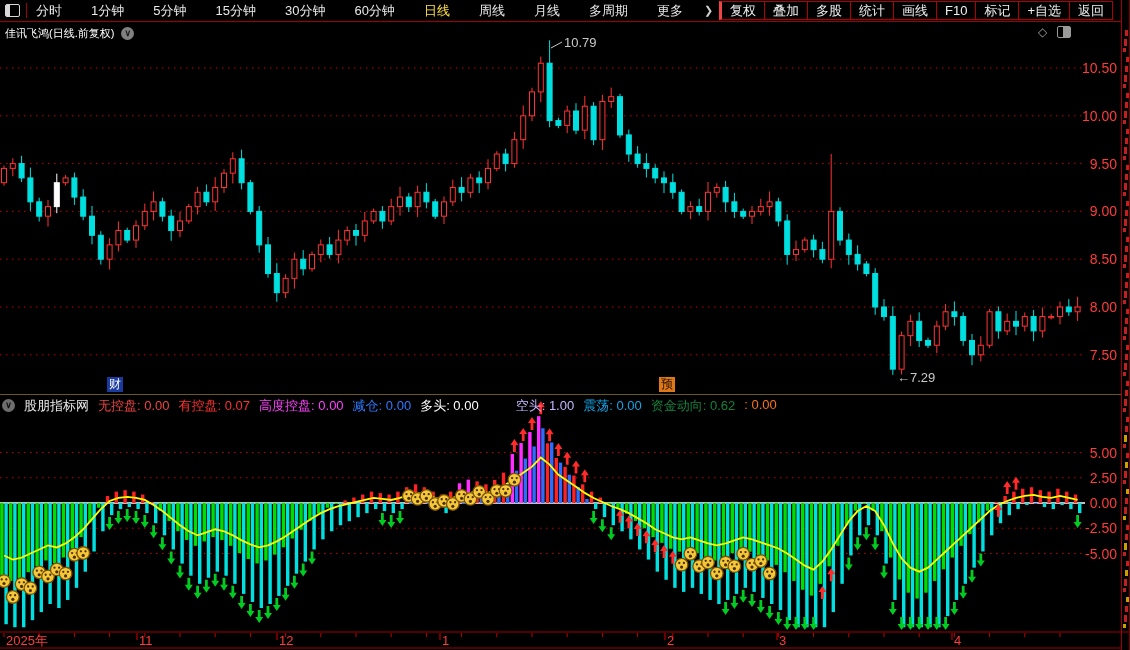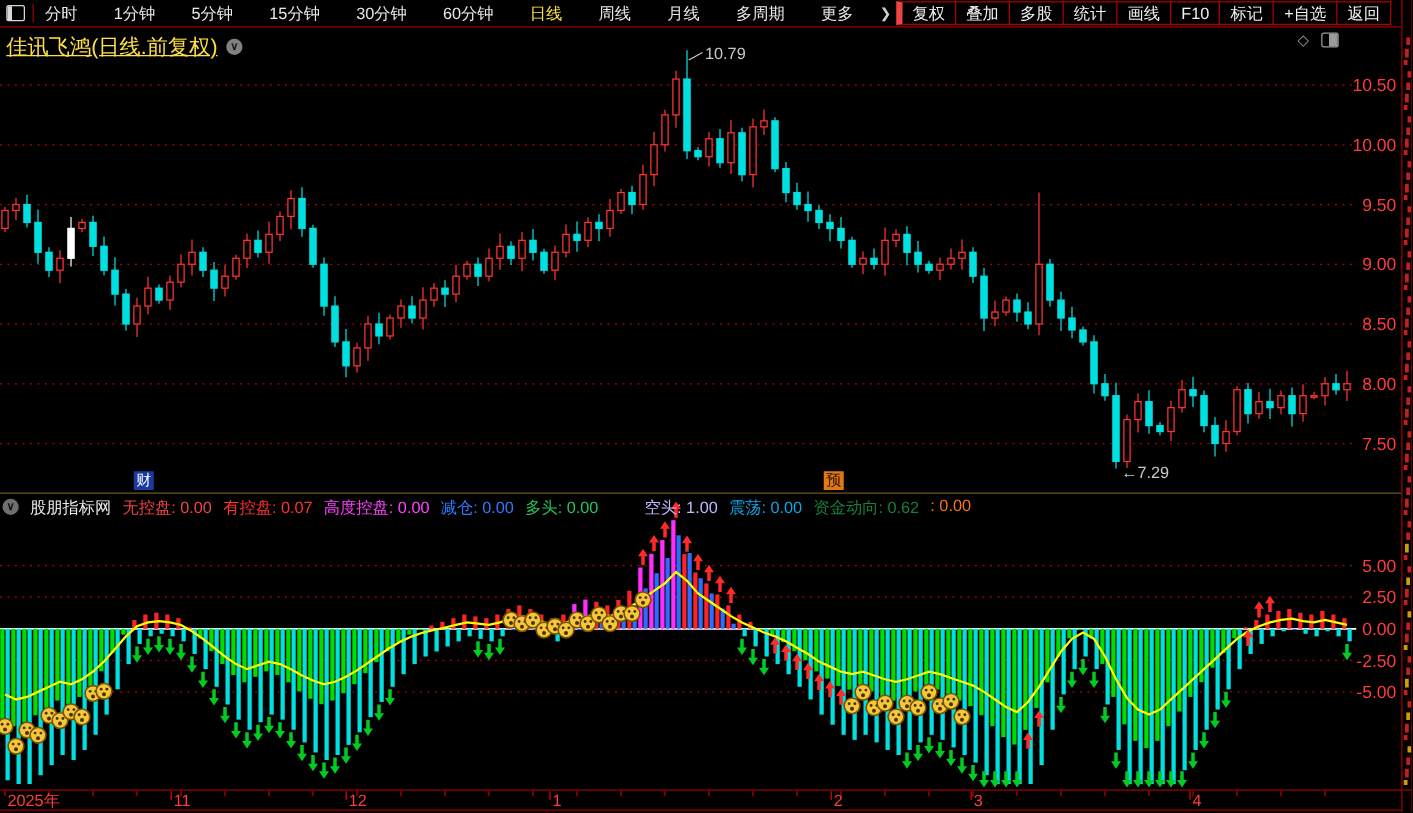--- a/index.html
+++ b/index.html
@@ -12,24 +12,24 @@
   .pane-icon{width:13px;height:11px;border:1px solid #d8d8d8;border-radius:2px;margin:0 6px 0 5px;
              background:linear-gradient(90deg,#d8d8d8 0 4px,#000 4px);}
   .tb-sep{width:1px;height:15px;background:#a00000;margin-right:9px;}
   .tb-left{display:flex;gap:29px;align-items:center;}
   .tb-item{color:#e8e8e8;font-size:13px;white-space:nowrap;}
   .tb-item.active{color:#fde047;}
   .tb-arrow{color:#d0d0d0;font-size:11px;margin-left:-8px;}
   .tb-right{position:absolute;right:8px;top:1px;display:flex;}
   .tb-btn{border:1px solid #b00000;border-left:none;color:#f0f0f0;font-size:13px;
           padding:1px 8px;line-height:15px;white-space:nowrap;}
-  .tb-btn:first-child{border-left:5px solid #ef4444;}
+  .tb-btn:first-child{border-left:3px solid #ef4444;}
   
   .titlebar{position:absolute;left:5px;top:26px;display:flex;gap:7px;align-items:center;z-index:6;}
-  .title-text{color:#fde047;font-size:17px;text-decoration:underline;}
+  .title-text{color:#ffffff;font-size:11px;}
   .chev{width:13px;height:13px;border-radius:50%;background:#808080;color:#1a1a1a;
         font-size:9px;line-height:13px;text-align:center;font-weight:bold;}
   .title-icons{position:absolute;left:1038px;top:25px;display:flex;gap:10px;z-index:6;
                color:#9a9a9a;font-size:12px;align-items:center;}
   .win-icon{width:12px;height:10px;border:1px solid #9a9a9a;border-radius:2px;
             background:linear-gradient(90deg,#000 0 5px,#9a9a9a 5px);}
   
   .badge{position:absolute;height:15px;line-height:15px;font-size:12px;padding:0 2px;z-index:5;}
   .badge-cai{left:107px;top:377px;background:#1a3aa0;color:#fff;}
   .badge-yu{left:659px;top:377px;background:#e07818;color:#241200;}
@@ -1017,21 +1017,21 @@
   <div class="sepline"></div>
 
   <div class="ind-header">
     <span class="ind-chev">∨</span>
     <span id="ind-fields" style="display:flex;gap:9px">
         <span style="color: rgb(232, 232, 232);">股朋指标网</span>
         <span style="color: #ef4444;">无控盘: 0.00</span>
         <span style="color: rgb(255, 48, 48);">有控盘: 0.07</span>
         <span style="color: rgb(255, 64, 255);">高度控盘: 0.00</span>
         <span style="color: rgb(43, 123, 255);">减仓: 0.00</span>
-        <span style="color: #22c55e;">多头: 0.00</span>
+        <span style="color: #ffffff;">多头: 0.00</span>
         <span style="color: #c4b5fd; margin-left: 28px;">空头: 1.00</span>
         <span style="color: #0ea5e9;">震荡: 0.00</span>
         <span style="color: #15803d;">资金动向: 0.62</span>
         <span style="color: #f97316;">: 0.00</span>
       </span>
   </div>
 
   <div class="vline"></div>
   <div class="redge"></div>
 

